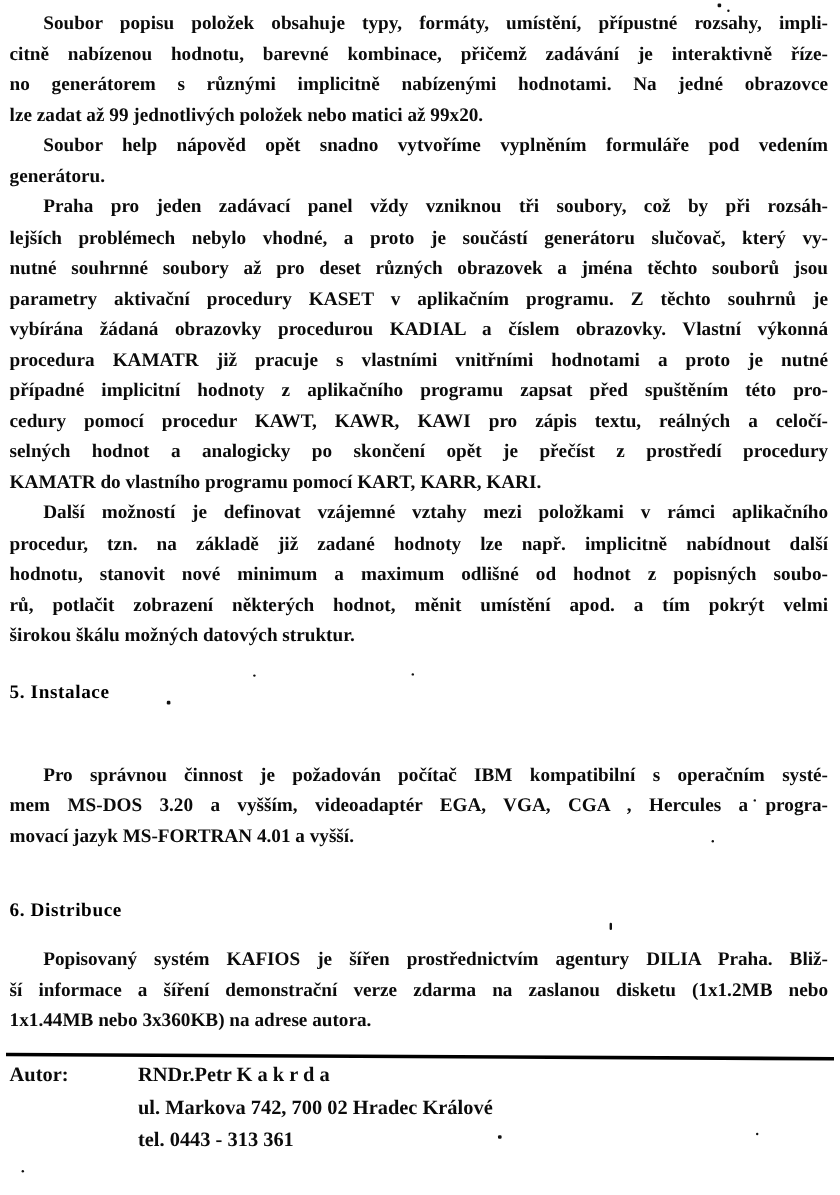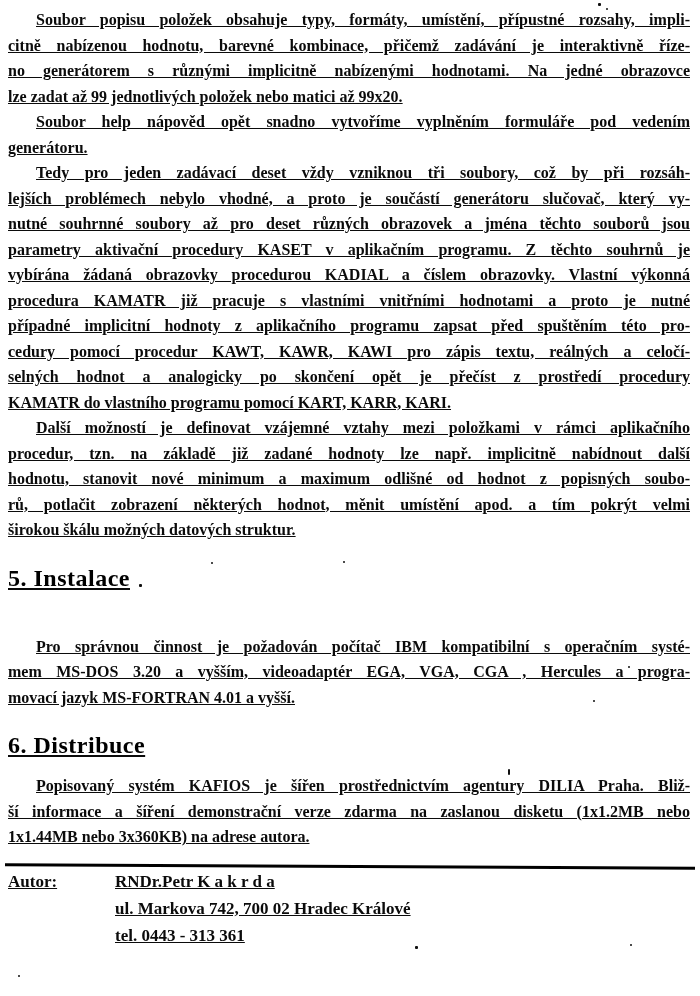--- a/index.html
+++ b/index.html
@@ -12,43 +12,42 @@
     width: 700px;
     height: 996px;
     box-sizing: border-box;
     padding: 7px 10px 0 8px;
     background: #ffffff;
     color: #0b0b0b;
     font-family: "Liberation Serif", "DejaVu Serif", serif;
     font-weight: 700;
     font-size: 16px;
     overflow: hidden;
-    text-decoration: underline;
   }
   .para { margin: 0; }
   .line {
     line-height: 25.5px;
     text-align: justify;
     text-align-last: justify;
     white-space: nowrap;
     overflow: hidden;
   }
   .line.last { text-align-last: left; }
   .para .line:first-child { text-indent: 28px; }
 
   .heading {
-    font-size: 24px;
+    font-size: 16px;
     line-height: 28px;
     font-weight: 700;
     letter-spacing: 0.5px;
     color: #000000;
   }
   #heading-5 { margin-top: 21px; }
   #para-instalace { margin-top: 42px; }
-  #heading-6 { margin-top: 21px; }
+  #heading-6 { margin-top: 35px; }
   #para-distribuce { margin-top: 14px; }
 
   .rule {
     margin-top: 15px;
     margin-left: -3px;
     width: 690px;
     height: 0;
     border-top: 3.5px solid #000000;
     transform: rotate(0.3deg);
   }
@@ -82,21 +81,21 @@
       <div class="line">no generátorem s různými implicitně nabízenými hodnotami. Na jedné obrazovce</div>
       <div class="line last">lze zadat až 99 jednotlivých položek nebo matici až 99x20.</div>
     </div>
 
   <div class="para">
       <div class="line">Soubor help nápověd opět snadno vytvoříme vyplněním formuláře pod vedením</div>
       <div class="line last">generátoru.</div>
     </div>
 
   <div class="para">
-      <div class="line">Tedy pro jeden zadávací deset vždy vzniknou tři soubory, což by při rozsáh-</div>
+      <div class="line">Praha pro jeden zadávací panel vždy vzniknou tři soubory, což by při rozsáh-</div>
       <div class="line">lejších problémech nebylo vhodné, a proto je součástí generátoru slučovač, který vy-</div>
       <div class="line">nutné souhrnné soubory až pro deset různých obrazovek a jména těchto souborů jsou</div>
       <div class="line">parametry aktivační procedury KASET v aplikačním programu. Z těchto souhrnů je</div>
       <div class="line">vybírána žádaná obrazovky procedurou KADIAL a číslem obrazovky. Vlastní výkonná</div>
       <div class="line">procedura KAMATR již pracuje s vlastními vnitřními hodnotami a proto je nutné</div>
       <div class="line">případné implicitní hodnoty z aplikačního programu zapsat před spuštěním této pro-</div>
       <div class="line">cedury pomocí procedur KAWT, KAWR, KAWI pro zápis textu, reálných a celočí-</div>
       <div class="line">selných hodnot a analogicky po skončení opět je přečíst z prostředí procedury</div>
       <div class="line last">KAMATR do vlastního programu pomocí KART, KARR, KARI.</div>
     </div>

